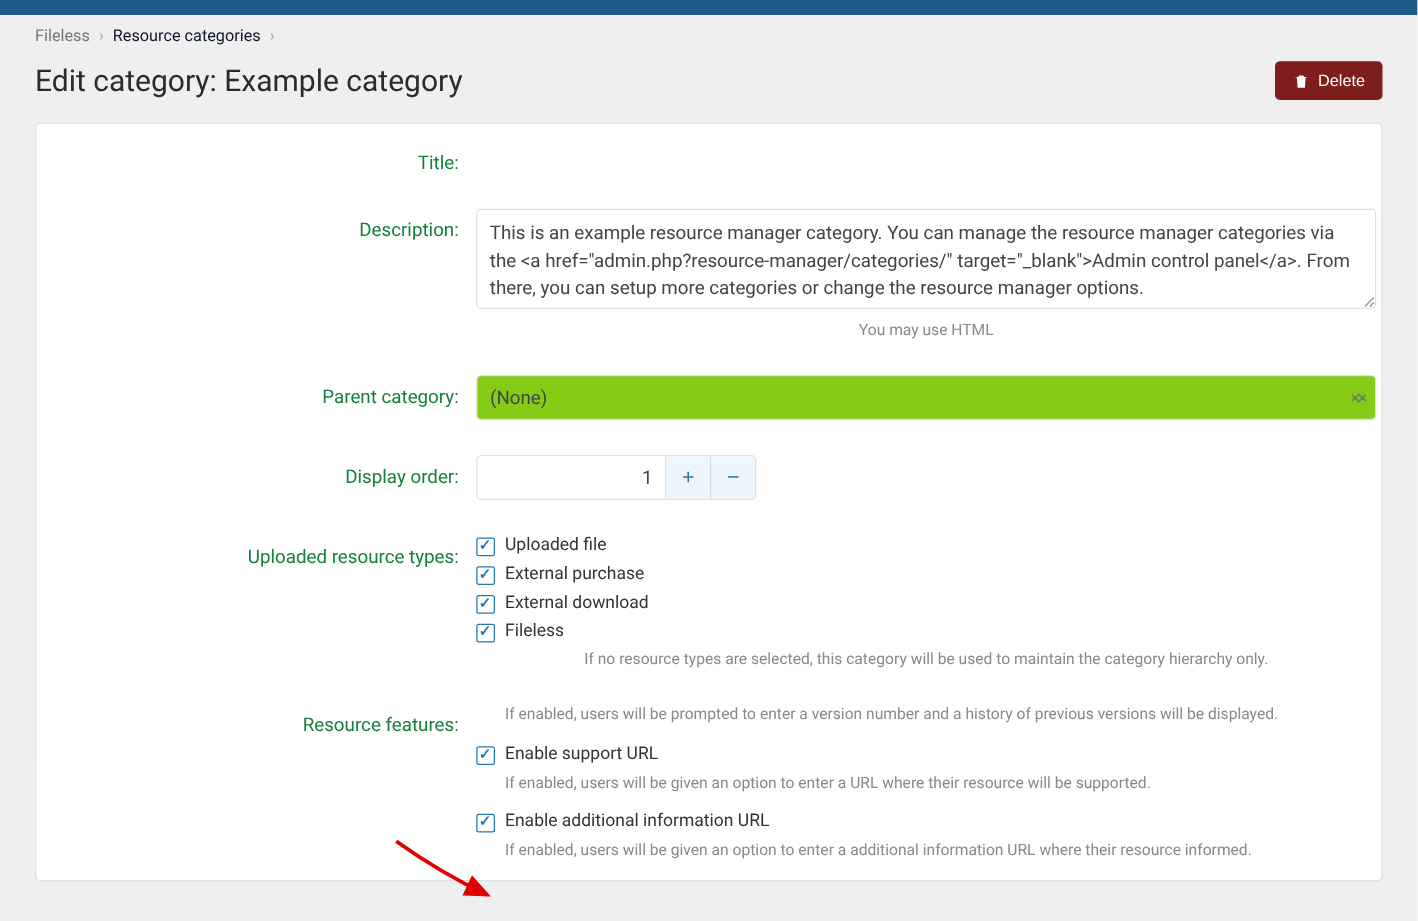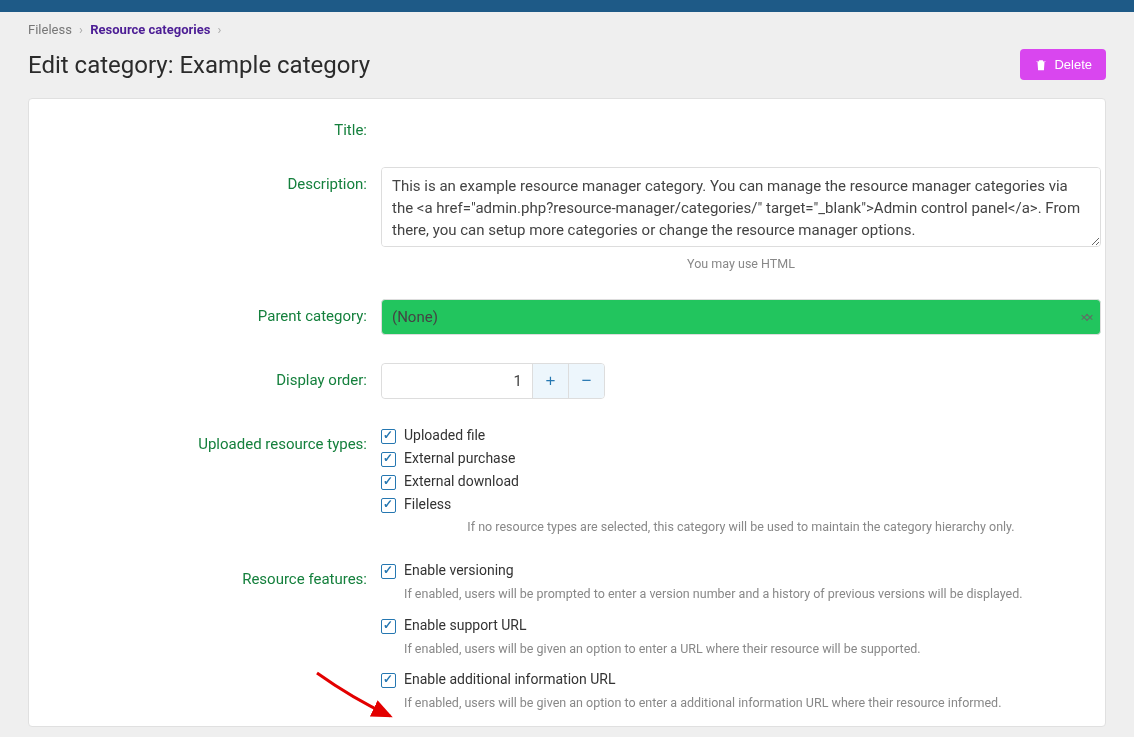--- a/index.html
+++ b/index.html
@@ -1,35 +1,35 @@
 <!DOCTYPE html>
 <html><head>
 <meta charset="utf-8">
 <style>
 * { box-sizing: border-box; margin: 0; padding: 0; }
 body { font-family: -apple-system, BlinkMacSystemFont, "Segoe UI", Roboto, Arial, sans-serif; background: #efefef; font-size: 14px; color: #333; }
 .topbar { height: 12px; background: #1e5a87; }
 .breadcrumb { padding: 10px 28px 6px; font-size: 13px; color: #777; }
 .breadcrumb a { color: #777; text-decoration: none; }
-.breadcrumb .cur { color: #4c1d95; font-weight: 700; }
+.breadcrumb .cur { color: #0f172a; font-weight: 400; }
 .breadcrumb .sep { margin: 0 4px; color: #aaa; }
 .header { display: flex; align-items: center; justify-content: space-between; padding: 6px 28px 18px; }
 .header h1 { font-size: 24px; font-weight: 400; color: #2b2b2b; }
-.btn-delete { background: #d946ef; color: #fff; border: none; border-radius: 4px; padding: 8px 14px; font-size: 13px; cursor: pointer; display: inline-flex; align-items: center; gap: 6px; }
+.btn-delete { background: #7f1d1d; color: #fff; border: none; border-radius: 4px; padding: 8px 14px; font-size: 13px; cursor: pointer; display: inline-flex; align-items: center; gap: 6px; }
 .btn-delete svg { width: 14px; height: 14px; fill: #fff; }
 .panel { background: #fff; margin: 0 28px 28px; border: 1px solid #e0e0e0; border-radius: 4px; display: flex; }
 .form-row { display: flex; align-items: flex-start; margin-bottom: 28px; }
 .form-row .lbl { width: 352px; flex: 0 0 352px; text-align: right; padding: 8px 14px 0 0; font-size: 15px; color: #15803d; }
 .form-row .ctrl { flex: 1; padding-right: 4px; }
 input[type=text], textarea, select, .num-input {
   width: 100%; border: 1px solid #ddd; border-radius: 4px; padding: 8px 10px; font-size: 15px; font-family: inherit; color: #444;
 }
 textarea { resize: vertical; min-height: 80px; line-height: 1.45; }
 .hint { font-size: 12.5px; color: #888; margin-top: 6px; text-align: center; }
-select { appearance: none; background: #22c55e; }
+select { appearance: none; background: #84cc16; }
 .select-wrap { position: relative; }
 .select-wrap::after { content: ""; position: absolute; right: 10px; top: 50%; width: 7px; height: 7px; border-right: 1.5px solid #666; border-bottom: 1.5px solid #666; transform: translateY(-70%) rotate(45deg); pointer-events: none; }
 .select-wrap::before { content: ""; position: absolute; right: 10px; top: 50%; width: 7px; height: 7px; border-right: 1.5px solid #666; border-bottom: 1.5px solid #666; transform: translateY(-20%) rotate(-135deg); pointer-events: none; }
 .stepper { display: inline-flex; border: 1px solid #ddd; border-radius: 4px; overflow: hidden; }
 .stepper input { width: 150px; border: none; text-align: right; padding: 8px 10px; font-size: 15px; color: #444; }
 .stepper button { width: 36px; border: none; border-left: 1px solid #ddd; background: #edf6fc; color: #2577b1; font-size: 17px; cursor: pointer; }
 .chk-row { display: flex; align-items: flex-start; gap: 8px; margin-bottom: 6px; }
 .chk-row input[type=checkbox] { appearance: none; width: 15px; height: 15px; border: 1.4px solid #2577b1; border-radius: 2px; margin-top: 2px; cursor: pointer; position: relative; flex: 0 0 15px; }
 .chk-row input[type=checkbox]:checked::after { content: "✓"; position: absolute; top: -2px; left: 1px; font-size: 12px; color: #2577b1; font-weight: bold; }
 .chk-row label { font-size: 14px; color: #333; cursor: pointer; }
@@ -116,24 +116,20 @@
               <input type="checkbox" checked="" style="">
               <label>Fileless</label>
             </div>
             <div class="hint">If no resource types are selected, this category will be used to maintain the category hierarchy only.</div>
           </div>
     </div>
 
     <div class="form-row" style="margin-bottom:0;">
       <div class="lbl">Resource features:</div>
       <div class="ctrl" id="features-ctrl">
-            <div class="chk-row">
-              <input type="checkbox" checked="" style="">
-              <label>Enable versioning</label>
-            </div>
             <div class="chk-desc">If enabled, users will be prompted to enter a version number and a history of previous versions will be displayed.</div>
             <div class="chk-row">
               <input type="checkbox" checked="" style="">
               <label>Enable support URL</label>
             </div>
             <div class="chk-desc">If enabled, users will be given an option to enter a URL where their resource will be supported.</div>
             <div class="chk-row">
               <input type="checkbox" checked="" style="">
               <label>Enable additional information URL</label>
             </div>

